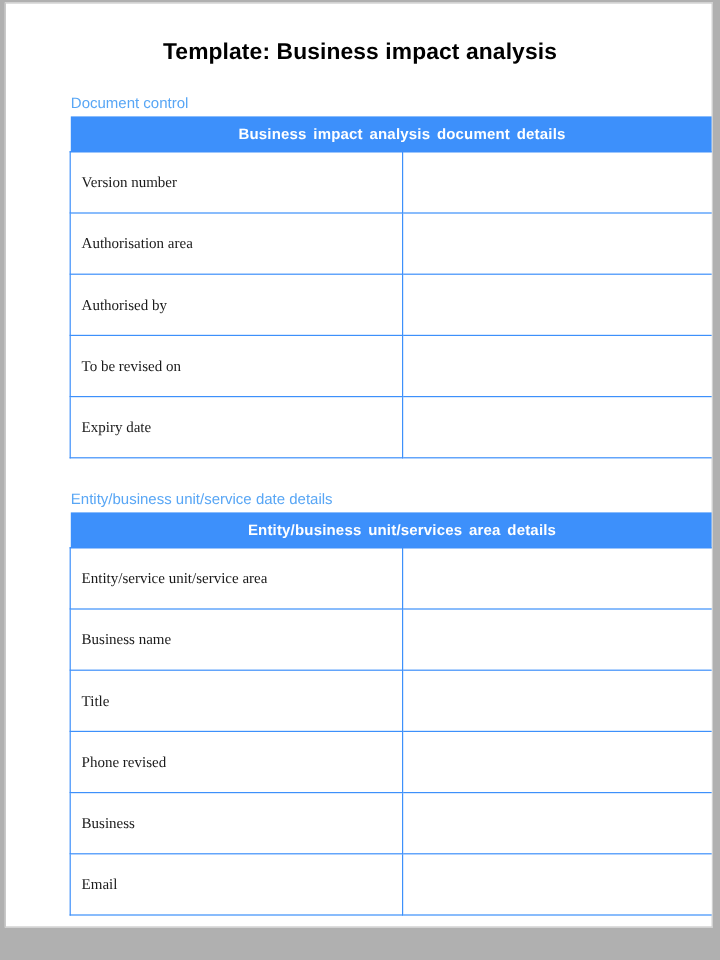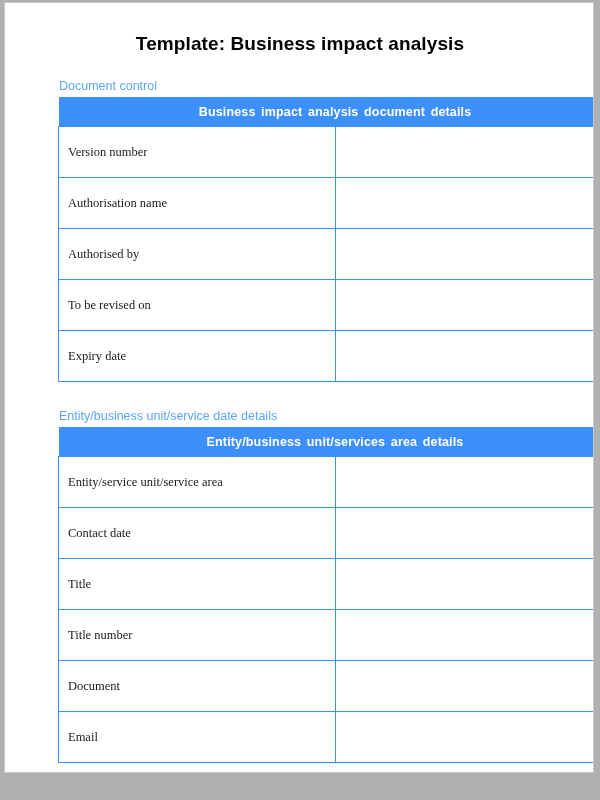--- a/index.html
+++ b/index.html
@@ -106,21 +106,21 @@
     <table class="tpl">
       <tbody>
         <tr>
           <th class="banner" colspan="2">Business impact analysis document details</th>
         </tr>
         <tr>
           <td class="label-col">Version number</td>
           <td class="value-col"></td>
         </tr>
         <tr>
-          <td class="label-col">Authorisation name</td>
+          <td class="label-col">Authorisation area</td>
           <td class="value-col"></td>
         </tr>
         <tr>
           <td class="label-col">Authorised by</td>
           <td class="value-col"></td>
         </tr>
         <tr>
           <td class="label-col">To be revised on</td>
           <td class="value-col"></td>
         </tr>
@@ -138,33 +138,33 @@
     <table class="tpl">
       <tbody>
         <tr>
           <th class="banner" colspan="2">Entity/business unit/services area details</th>
         </tr>
         <tr>
           <td class="label-col">Entity/service unit/service area</td>
           <td class="value-col"></td>
         </tr>
         <tr>
-          <td class="label-col">Contact date</td>
+          <td class="label-col">Business name</td>
           <td class="value-col"></td>
         </tr>
         <tr>
           <td class="label-col">Title</td>
           <td class="value-col"></td>
         </tr>
         <tr>
-          <td class="label-col">Title number</td>
+          <td class="label-col">Phone revised</td>
           <td class="value-col"></td>
         </tr>
         <tr>
-          <td class="label-col">Document</td>
+          <td class="label-col">Business</td>
           <td class="value-col"></td>
         </tr>
         <tr>
           <td class="label-col">Email</td>
           <td class="value-col"></td>
         </tr>
       </tbody>
     </table>
   </div>
 

